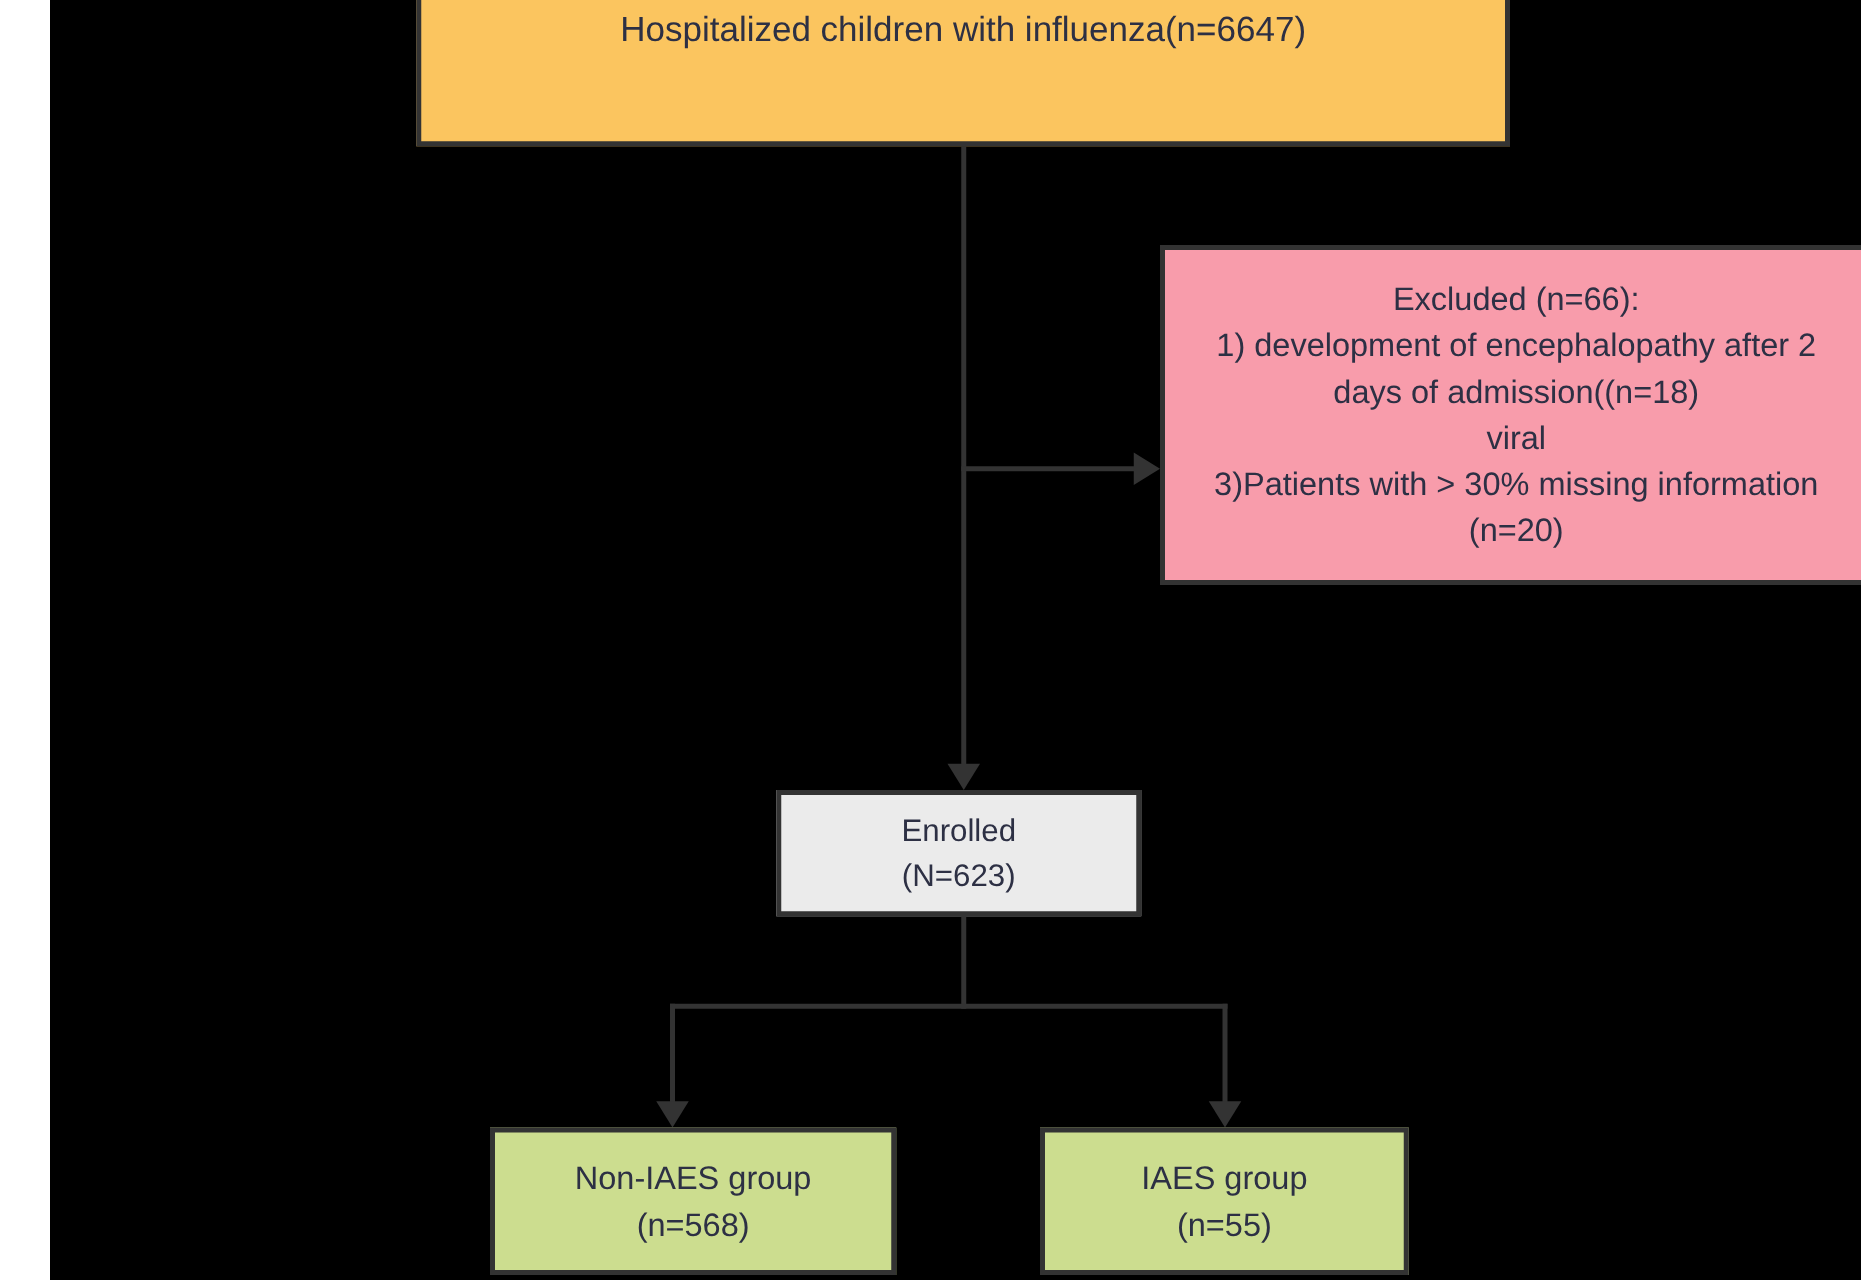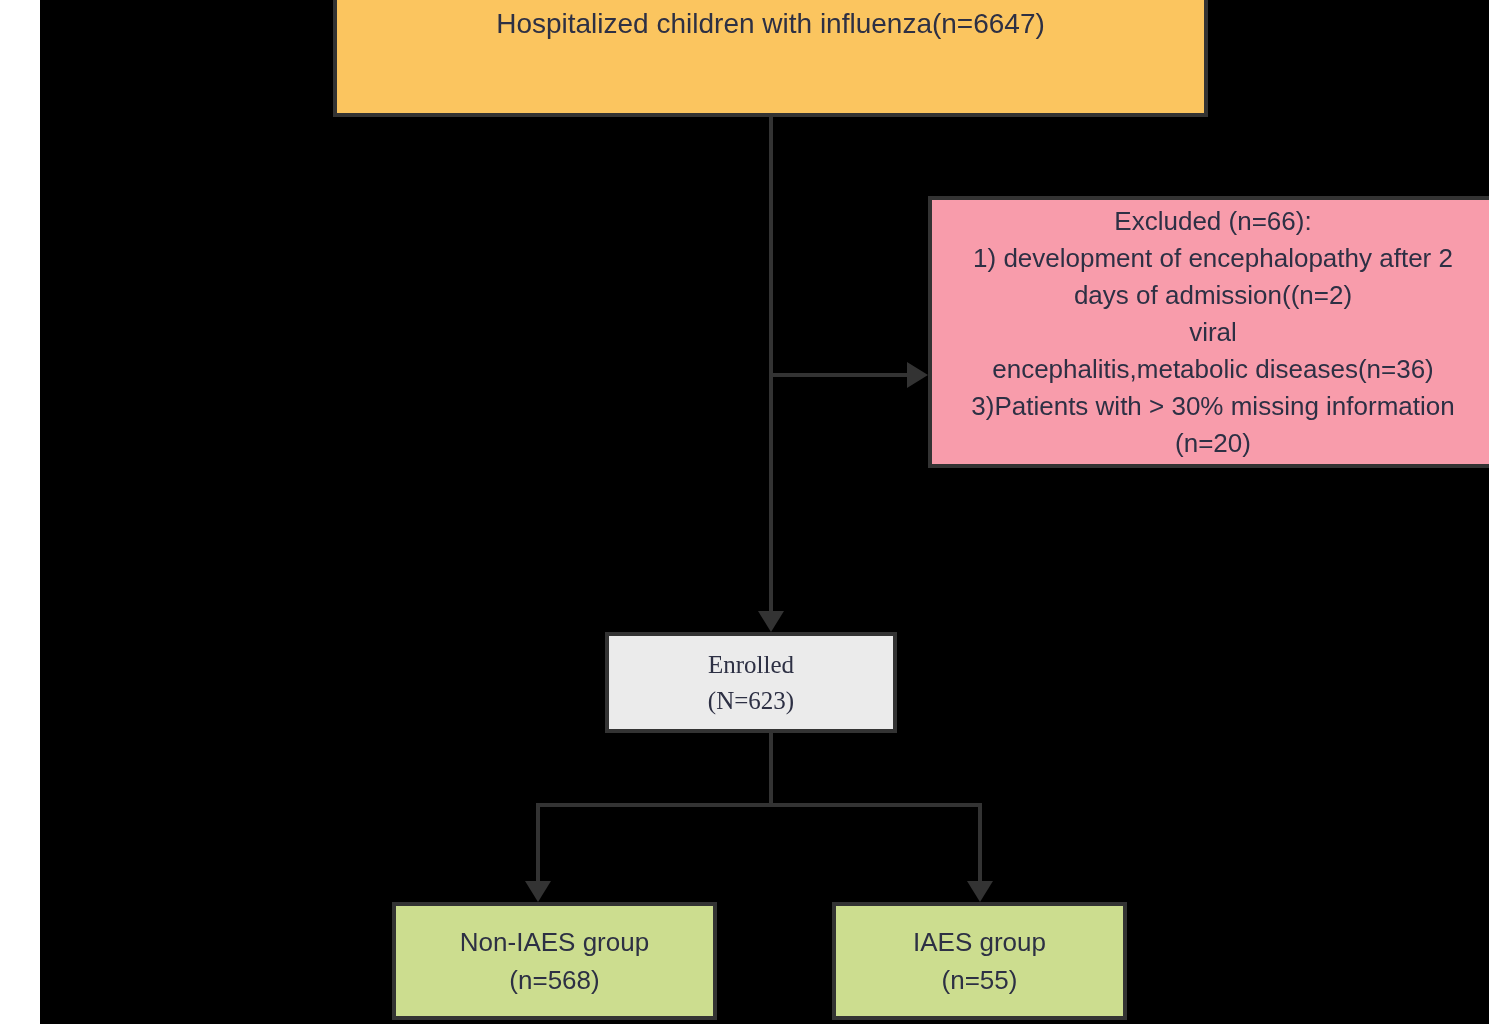--- a/index.html
+++ b/index.html
@@ -39,23 +39,23 @@
   
   #excluded-box {
     left: 888px; top: 196px; width: 570px; height: 272px;
     background: var(--excluded-box-fill, #f89cab);
     font-size: 26px; line-height: 37px;
   }
   #excluded-box .line { white-space: normal; }
 
   
   #enrolled-box {
-    left: 565px; top: 632px; width: 292px; height: 101px;
+    left: 581px; top: 632px; width: 292px; height: 101px;
     background: var(--enrolled-box-fill, #ebebeb);
-    font-size: 25px; line-height: 36px; font-family: Liberation Serif, serif;
+    font-size: 25px; line-height: 36px;
   }
 
   
   #non-iaes-box {
     left: 352px; top: 902px; width: 325px; height: 118px;
     background: var(--group-box-fill, #ccdd8f);
     font-size: 26px; line-height: 38px;
   }
   #iaes-box {
     left: 792px; top: 902px; width: 295px; height: 118px;
@@ -102,23 +102,22 @@
 
   <div class="connector" id="main-vertical"></div>
   <div class="arrowhead arrow-down" id="arrow-into-enrolled"></div>
 
   <div class="connector" id="excluded-horizontal"></div>
   <div class="arrowhead arrow-right" id="arrow-into-excluded"></div>
 
   <div class="box" id="excluded-box">
     <div class="line">Excluded (n=66):</div>
     <div class="line">1) development of encephalopathy after 2</div>
-    <div class="line">days of admission((n=2)</div>
+    <div class="line">days of admission((n=18)</div>
     <div class="line">viral</div>
-    <div class="line">encephalitis,metabolic diseases(n=36)</div>
     <div class="line">3)Patients with &gt; 30% missing information</div>
     <div class="line">(n=20)</div>
   </div>
 
   <div class="box" id="enrolled-box">
     <div class="line">Enrolled</div>
     <div class="line">(N=623)</div>
   </div>
 
   <div class="connector" id="enrolled-vertical"></div>

